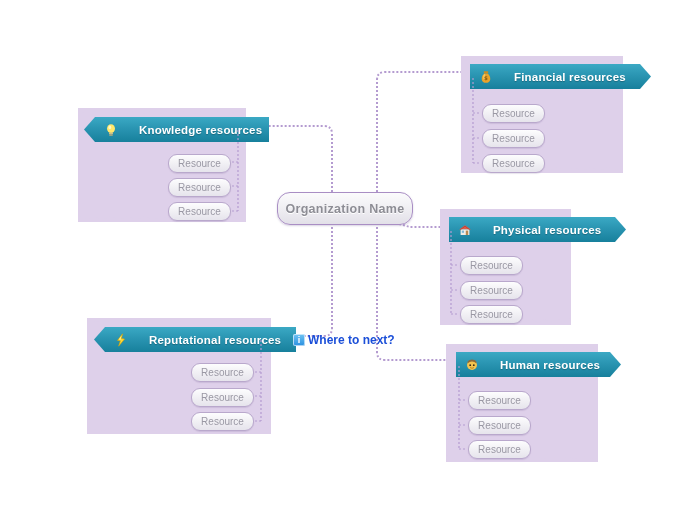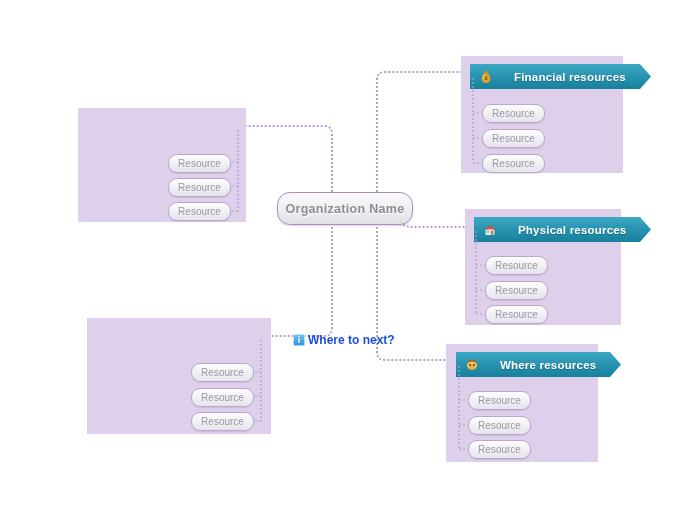--- a/index.html
+++ b/index.html
@@ -109,20 +109,31 @@
       <path d="M377,223 L377,352 Q377,360 385,360 L457,360"></path>
     </g>
   </svg>
 
   <div class="branch" style="left:78px;top:108px;width:168px;height:114px;">
     <div class="cloud">
       <svg viewBox="0 0 168 114" preserveAspectRatio="none">
         <path fill="#ded0ea" d="M0,8 Q8,0 16,6 Q24,0 33,6 Q42,0 50,6 Q59,0 67,6 Q76,0 84,6 Q93,0 101,6 Q110,0 118,6 Q127,0 135,6 Q144,0 152,6 Q161,0 168,8 L168,106 Q160,114 152,108 Q143,114 135,108 Q126,114 118,108 Q109,114 101,108 Q92,114 84,108 Q75,114 67,108 Q58,114 50,108 Q41,114 33,108 Q24,114 16,108 Q7,114 0,106 Z"></path>
       </svg>
     </div>
+    <div class="banner left" style="left:6px;top:9px;width:155px;">
+      <span class="ico">
+        <svg viewBox="0 0 14 14">
+          <ellipse cx="7" cy="5.6" rx="4" ry="4.4" fill="#ffe86b"></ellipse>
+          <ellipse cx="5.8" cy="4.4" rx="1.4" ry="1.8" fill="#fff8c4"></ellipse>
+          <rect x="5" y="9.6" width="4" height="1.5" fill="#cbbf8a"></rect>
+          <rect x="5.2" y="11.3" width="3.6" height="1.5" rx=".6" fill="#b8ac7a"></rect>
+        </svg>
+      </span>
+      <span class="txt">Knowledge resources</span>
+    </div>
     <div class="pill" style="left:90px;top:46px;">
         <span>Resource</span>
       </div>
     <div class="pill" style="left:90px;top:70px;">
         <span>Resource</span>
       </div>
     <div class="pill" style="left:90px;top:94px;">
         <span>Resource</span>
       </div>
     <svg style="position:absolute;left:0;top:0;width:168px;height:114px;" viewBox="0 0 168 114">
@@ -164,21 +175,21 @@
     <svg style="position:absolute;left:0;top:0;width:162px;height:117px;" viewBox="0 0 162 117">
       <g fill="none" stroke="#b49bd0" stroke-width="1.2" stroke-dasharray="2 2">
         <path d="M12,22 L12,107"></path>
         <path d="M12,57 L20,57"></path>
         <path d="M12,82 L20,82"></path>
         <path d="M12,107 L20,107"></path>
       </g>
     </svg>
   </div>
 
-  <div class="branch" style="left:465px;top:209px;width:156px;height:116px;">
+  <div class="branch" style="left:440px;top:209px;width:131px;height:116px;">
     <div class="cloud">
       <svg viewBox="0 0 156 116" preserveAspectRatio="none">
         <path fill="#ded0ea" d="M0,8 Q7,0 15,6 Q23,0 31,6 Q39,0 47,6 Q55,0 63,6 Q71,0 79,6 Q87,0 95,6 Q103,0 111,6 Q119,0 127,6 Q135,0 143,6 Q151,0 156,8 L156,108 Q149,116 141,110 Q133,116 125,110 Q117,116 109,110 Q101,116 93,110 Q85,116 77,110 Q69,116 61,110 Q53,116 45,110 Q37,116 29,110 Q21,116 13,110 Q5,116 0,108 Z"></path>
       </svg>
     </div>
     <div class="banner right" style="left:9px;top:8px;width:148px;">
       <span class="ico">
         <svg viewBox="0 0 14 14">
           <path d="M1.2,6.6 L7,2.2 L12.8,6.6 Z" fill="#e05a4a"></path>
           <rect x="2.6" y="6.4" width="8.8" height="5.6" fill="#f0eee6"></rect>
@@ -217,21 +228,21 @@
     <div class="banner right" style="left:10px;top:8px;width:136px;">
       <span class="ico">
         <svg viewBox="0 0 14 14">
           <circle cx="7" cy="7" r="5" fill="#f3c44e"></circle>
           <path d="M2.4,5.4 Q7,1.4 11.6,5.4 Q11.8,3 9.6,2 Q7,0.9 4.4,2 Q2.2,3 2.4,5.4 Z" fill="#8c6a3a"></path>
           <circle cx="5.2" cy="7.2" r=".9" fill="#3b2a14"></circle>
           <circle cx="8.8" cy="7.2" r=".9" fill="#3b2a14"></circle>
           <path d="M5.4,9.8 Q7,11 8.6,9.8" fill="none" stroke="#a8781f" stroke-width=".8" stroke-linecap="round"></path>
         </svg>
       </span>
-      <span class="txt">Where resources</span>
+      <span class="txt">Human resources</span>
     </div>
     <div class="pill" style="left:22px;top:47px;">
         <span>Resource</span>
       </div>
     <div class="pill" style="left:22px;top:72px;">
         <span>Resource</span>
       </div>
     <div class="pill" style="left:22px;top:96px;">
         <span>Resource</span>
       </div>
@@ -244,20 +255,29 @@
       </g>
     </svg>
   </div>
 
   <div class="branch" style="left:87px;top:318px;width:184px;height:116px;">
     <div class="cloud">
       <svg viewBox="0 0 184 116" preserveAspectRatio="none">
         <path fill="#ded0ea" d="M0,8 Q8,0 17,6 Q26,0 35,6 Q44,0 53,6 Q62,0 71,6 Q80,0 89,6 Q98,0 107,6 Q116,0 125,6 Q134,0 143,6 Q152,0 161,6 Q170,0 184,8 L184,108 Q175,116 166,110 Q157,116 148,110 Q139,116 130,110 Q121,116 112,110 Q103,116 94,110 Q85,116 76,110 Q67,116 58,110 Q49,116 40,110 Q31,116 22,110 Q13,116 0,108 Z"></path>
       </svg>
     </div>
+    <div class="banner left" style="left:7px;top:9px;width:172px;">
+      <span class="ico">
+        <svg viewBox="0 0 14 14">
+          <path d="M8.6,0.8 L3.4,7.4 L6.4,7.8 L4.6,13.2 L10.6,6 L7.4,5.6 Z" fill="#ffd93b" stroke="#d9a500" stroke-width=".6" stroke-linejoin="round"></path>
+          <path d="M7.4,2.6 L4.8,6.6 L6.6,6.8 Z" fill="#fff08a"></path>
+        </svg>
+      </span>
+      <span class="txt">Reputational resources</span>
+    </div>
     <div class="pill" style="left:104px;top:45px;">
         <span>Resource</span>
       </div>
     <div class="pill" style="left:104px;top:70px;">
         <span>Resource</span>
       </div>
     <div class="pill" style="left:104px;top:94px;">
         <span>Resource</span>
       </div>
     <svg style="position:absolute;left:0;top:0;width:184px;height:116px;" viewBox="0 0 184 116">

